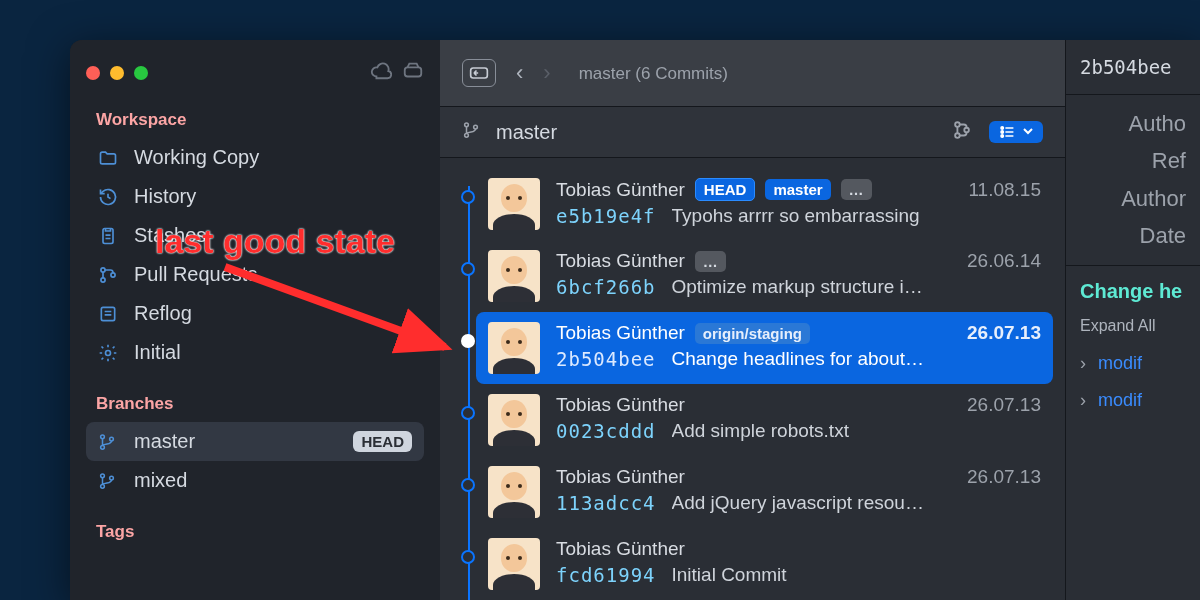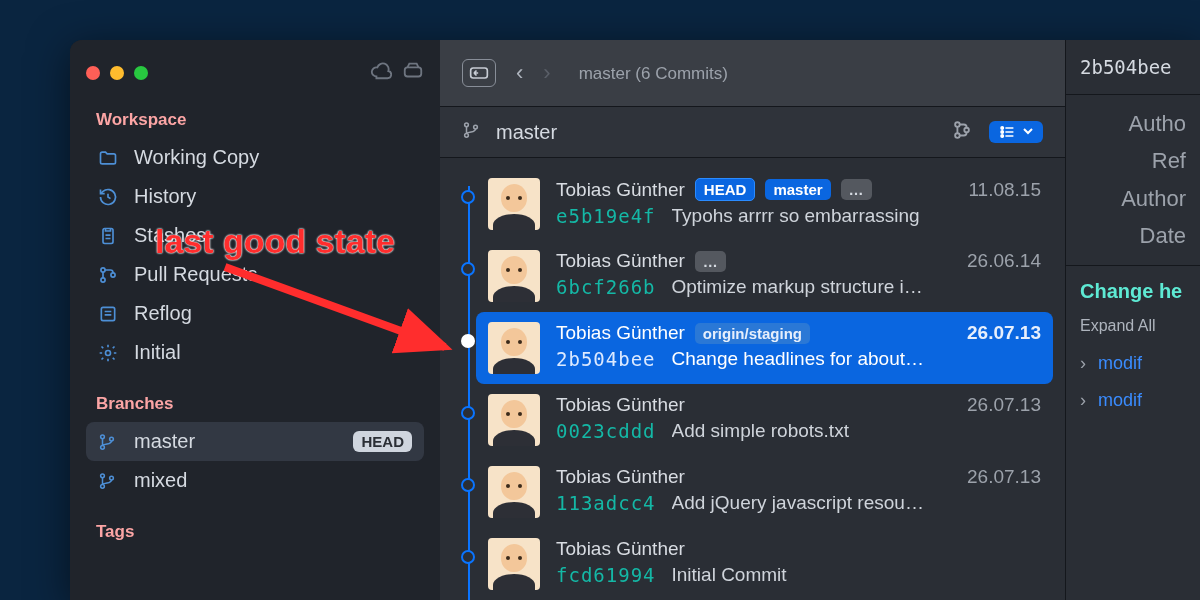--- a/index.html
+++ b/index.html
@@ -91,21 +91,21 @@
   .cbody { flex:1; min-width:0;}
   .crow1{ display:flex; align-items:center; gap:10px; font-size:19px;}
   .author{ color:#d8dce2;} .commit.selected .author{color:#fff;}
   .date{ margin-left:auto; color:#9ca2ab;} .commit.selected .date{color:#e6effc; font-weight:600;}
   .tag{ font-size:15px; font-weight:600; padding:2px 8px; border-radius:5px;}
   .tag.head{ background:#0a66e0; color:#fff; border:1px solid #2a8bff;}
   .tag.master{ background:#0a66e0; color:#fff;}
   .tag.more{ background:#54585f; color:#d5dae1;}
   .tag.remote{ background:#2a78d6; color:#e6effc;}
   .crow2{ display:flex; gap:16px; font-size:19px; margin-top:4px; white-space:nowrap; overflow:hidden; text-overflow:ellipsis;}
-  .hash{ font-family:ui-monospace,Menlo,monospace; color:#14b8a6; letter-spacing:1px;}
+  .hash{ font-family:ui-monospace,Menlo,monospace; color:#7dd3fc; letter-spacing:1px;}
   .commit.selected .hash{ color:#dbe9ff;}
   .msg{ color:#cfd4db; overflow:hidden; text-overflow:ellipsis;}
   .commit.selected .msg{ color:#fff;}
   
   .detail .dhash{ padding:16px 14px; font-family:ui-monospace,Menlo,monospace; color:#d5dae1; border-bottom:1px solid #14171c; font-size:19px;}
   .detail .meta{ padding:10px 14px; color:#9ca2ab; text-align:right; font-size:22px; line-height:1.7; border-bottom:1px solid #14171c;}
   .detail .subj{ padding:14px; color:#5eead4; font-size:20px; font-weight:600;}
   .detail .expand{ padding:0 14px 10px; color:#aeb4bd; font-size:16px;}
   .detail .filechg{ display:flex; align-items:center; gap:12px; padding:8px 14px; color:#3a8cff; font-size:18px;}
   .detail .filechg .chev2{ color:#9ca2ab;}

